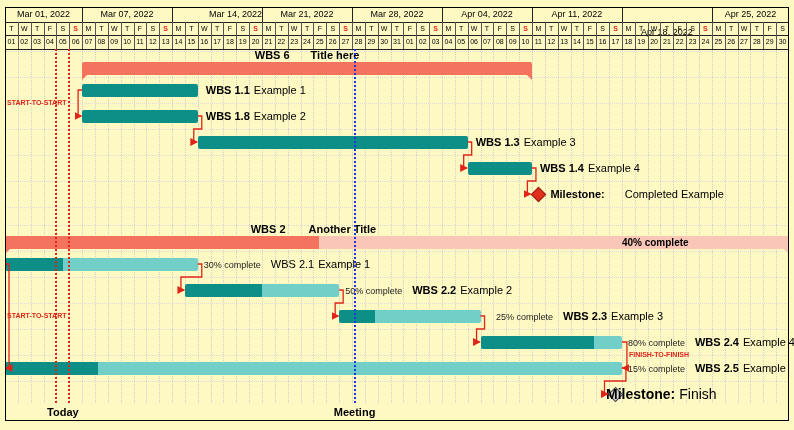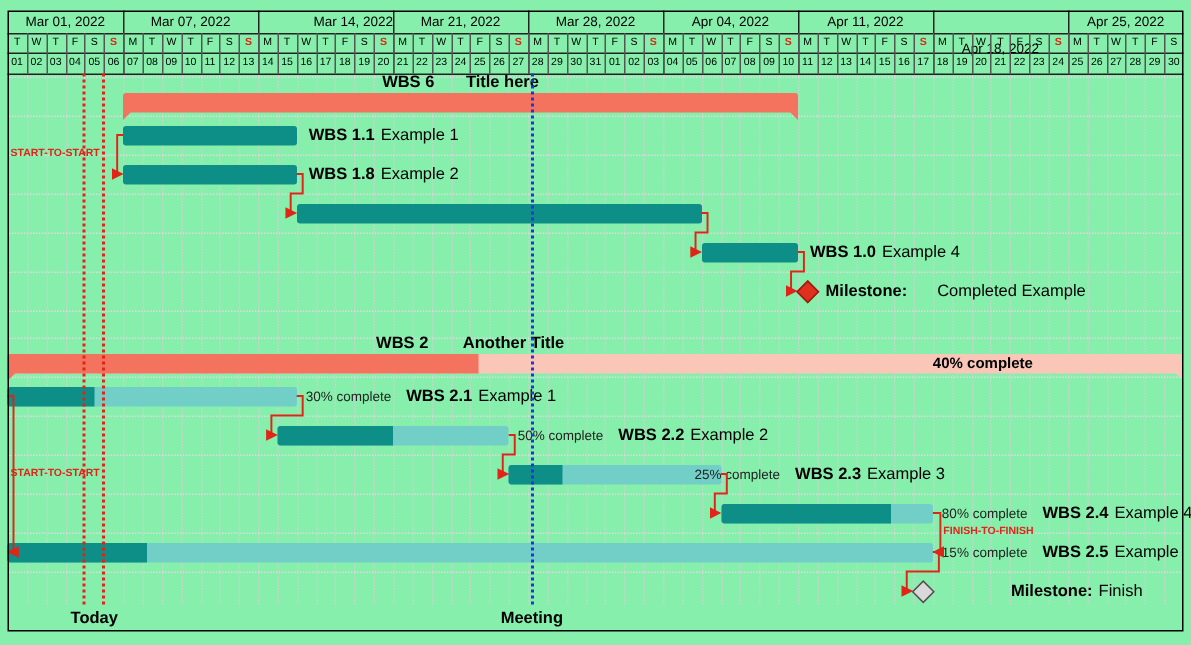--- a/index.html
+++ b/index.html
@@ -1,16 +1,16 @@
 <!DOCTYPE html>
 <html><head>
 <meta charset="utf-8">
 <style>
   html,body{margin:0;padding:0;width:794px;height:430px;background:#fff;}
-  #chart{position:relative;width:794px;height:430px;overflow:hidden;background:#86efac;
+  #chart{position:relative;width:794px;height:430px;overflow:hidden;background:#fef9c3;
          font-family:"Liberation Sans","DejaVu Sans",sans-serif;color:#000;}
   #chart div{position:absolute;box-sizing:border-box;}
   #chart span{display:inline;}
 </style>
 </head>
 <body>
 
 <div id="chart">
     <div style="left: 5px; top: 22px; width: 784px; height: 0px; border-top: 1px solid rgb(34, 34, 34); z-index: 2;"></div>
     <div style="left: 5px; top: 35px; width: 784px; height: 0px; border-top: 1px solid rgb(34, 34, 34); z-index: 2;"></div>
@@ -290,53 +290,54 @@
     <div style="left: 5px; top: 381px; width: 784px; height: 0px; border-top: 1px dotted rgb(220, 220, 220); z-index: 1;"></div>
     <div style="left: 82.1148px; top: 62px; width: 449.836px; height: 13px; background: rgb(243, 115, 94); border-radius: 2px; z-index: 2;"></div>
     <div style="left: 82.1148px; top: 74px; width: 0px; height: 0px; border-top: 6px solid rgb(243, 115, 94); border-right: 6px solid transparent; z-index: 2;"></div>
     <div style="left: 525.951px; top: 74px; width: 0px; height: 0px; border-top: 6px solid rgb(243, 115, 94); border-left: 6px solid transparent; z-index: 2;"></div>
     <div style="left: 307.033px; top: 49px; transform: translateX(-50%); white-space: nowrap; font-weight: bold; font-size: 11px; line-height: 13px; z-index: 3;"><span>WBS 6</span><span style="margin-left: 21px; text-align: right;">Title here</span></div>
     <div style="left: 82.1148px; top: 83.5px; width: 115.672px; height: 13px; background: rgb(13, 143, 135); border-radius: 2px; z-index: 2;"></div>
     <div style="left: 205.787px; top: 83px; white-space: nowrap; font-size: 11px; line-height: 14px; z-index: 3;"><span style="font-weight: bold;">WBS 1.1</span><span style="margin-left: 4px;">Example 1</span></div>
     <div style="left: 82.1148px; top: 109.5px; width: 115.672px; height: 13px; background: rgb(13, 143, 135); border-radius: 2px; z-index: 2;"></div>
     <div style="left: 205.787px; top: 109px; white-space: nowrap; font-size: 11px; line-height: 14px; z-index: 3;"><span style="font-weight: bold;">WBS 1.8</span><span style="margin-left: 4px;">Example 2</span></div>
     <div style="left: 197.787px; top: 135.5px; width: 269.902px; height: 13px; background: rgb(13, 143, 135); border-radius: 2px; z-index: 2;"></div>
+    <div style="left: 475.689px; top: 135px; white-space: nowrap; font-size: 11px; line-height: 14px; z-index: 3;"><span style="font-weight: bold;">WBS 1.3</span><span style="margin-left: 4px;">Example 3</span></div>
     <div style="left: 467.689px; top: 161.5px; width: 64.2623px; height: 13px; background: rgb(13, 143, 135); border-radius: 2px; z-index: 2;"></div>
-    <div style="left: 539.951px; top: 161px; white-space: nowrap; font-size: 11px; line-height: 14px; z-index: 3;"><span style="font-weight: bold;">WBS 1.0</span><span style="margin-left: 4px;">Example 4</span></div>
+    <div style="left: 539.951px; top: 161px; white-space: nowrap; font-size: 11px; line-height: 14px; z-index: 3;"><span style="font-weight: bold;">WBS 1.4</span><span style="margin-left: 4px;">Example 4</span></div>
     <div style="left: 532.877px; top: 188.5px; width: 11px; height: 11px; background: rgb(224, 48, 30); border: 1px solid rgb(154, 27, 16); transform: rotate(45deg); z-index: 2;"></div>
     <div style="left: 550.377px; top: 187px; white-space: nowrap; font-size: 11px; line-height: 14px; z-index: 3;"><span style="font-weight: bold;">Milestone:</span><span style="margin-left: 20px;">Completed Example</span></div>
     <div style="left: 5px; top: 236px; width: 784px; height: 13px; background: rgb(250, 198, 184); border-radius: 2px; z-index: 2;">
       <div style="left: 0px; top: 0px; width: 313.6px; height: 13px; background: rgb(243, 115, 94); border-radius: 2px 0px 0px 2px;"></div>
     </div>
     <div style="left: 5px; top: 248px; width: 0px; height: 0px; border-top: 6px solid rgb(243, 115, 94); border-right: 6px solid transparent; z-index: 2;"></div>
     <div style="left: 783px; top: 248px; width: 0px; height: 0px; border-top: 6px solid rgb(250, 198, 184); border-left: 6px solid transparent; z-index: 2;"></div>
     <div style="left: 313.459px; top: 223px; transform: translateX(-50%); white-space: nowrap; font-weight: bold; font-size: 11px; line-height: 13px; z-index: 3;"><span>WBS 2</span><span style="margin-left: 23px;">Another Title</span></div>
     <div style="left: 621.918px; top: 236px; font-weight: bold; font-size: 10px; line-height: 13px; white-space: nowrap; z-index: 3;"><span>40% complete</span></div>
     <div style="left: 5px; top: 257.5px; width: 192.787px; height: 13px; background: rgb(114, 207, 199); border-radius: 2px; z-index: 2;">
       <div style="left: 0px; top: 0px; width: 57.8361px; height: 13px; background: rgb(13, 143, 135); border-radius: 2px 0px 0px 2px;"></div>
     </div>
-    <div style="left: 203.787px; top: 257px; white-space: nowrap; font-size: 11px; line-height: 14px; z-index: 3;"><span style="font-size: 9px; margin-right: 10px; color: rgb(34, 34, 34);">30% complete</span><span style="font-weight: bold; margin-top: 36px;">WBS 2.1</span><span style="margin-left: 4px;">Example 1</span></div>
+    <div style="left: 203.787px; top: 257px; white-space: nowrap; font-size: 11px; line-height: 14px; z-index: 3;"><span style="font-size: 9px; margin-right: 10px; color: rgb(34, 34, 34);">30% complete</span><span style="font-weight: normal; margin-top: 36px;">WBS 2.1</span><span style="margin-left: 4px;">Example 1</span></div>
     <div style="left: 184.934px; top: 283.5px; width: 154.23px; height: 13px; background: rgb(114, 207, 199); border-radius: 2px; z-index: 2;">
       <div style="left: 0px; top: 0px; width: 77.1148px; height: 13px; background: rgb(13, 143, 135); border-radius: 2px 0px 0px 2px;"></div>
     </div>
     <div style="left: 345.164px; top: 283px; white-space: nowrap; font-size: 11px; line-height: 14px; z-index: 3;"><span style="font-size: 9px; margin-right: 10px; color: rgb(34, 34, 34);">50% complete</span><span style="font-weight: bold;">WBS 2.2</span><span style="margin-left: 4px;">Example 2</span></div>
     <div style="left: 339.164px; top: 309.5px; width: 141.377px; height: 13px; background: rgb(114, 207, 199); border-radius: 2px; z-index: 2;">
       <div style="left: 0px; top: 0px; width: 35.3443px; height: 13px; background: rgb(13, 143, 135); border-radius: 2px 0px 0px 2px;"></div>
     </div>
-    <div style="left: 463px; top: 309px; white-space: nowrap; font-size: 11px; line-height: 14px; z-index: 3;"><span style="font-size: 9px; margin-right: 10px; color: rgb(34, 34, 34);">25% complete</span><span style="font-weight: bold;">WBS 2.3</span><span style="margin-left: 4px;">Example 3</span></div>
+    <div style="left: 496px; top: 309px; white-space: nowrap; font-size: 11px; line-height: 14px; z-index: 3;"><span style="font-size: 9px; margin-right: 10px; color: rgb(34, 34, 34);">25% complete</span><span style="font-weight: bold;">WBS 2.3</span><span style="margin-left: 4px;">Example 3</span></div>
     <div style="left: 480.541px; top: 335.5px; width: 141.377px; height: 13px; background: rgb(114, 207, 199); border-radius: 2px; z-index: 2;">
       <div style="left: 0px; top: 0px; width: 113.102px; height: 13px; background: rgb(13, 143, 135); border-radius: 2px 0px 0px 2px;"></div>
     </div>
     <div style="left: 627.918px; top: 335px; white-space: nowrap; font-size: 11px; line-height: 14px; z-index: 3;"><span style="font-size: 9px; margin-right: 10px; color: rgb(34, 34, 34);">80% complete</span><span style="font-weight: bold;">WBS 2.4</span><span style="margin-left: 4px;">Example 4</span></div>
     <div style="left: 5px; top: 361.5px; width: 616.918px; height: 13px; background: rgb(114, 207, 199); border-radius: 2px; z-index: 2;">
       <div style="left: 0px; top: 0px; width: 92.5377px; height: 13px; background: rgb(13, 143, 135); border-radius: 2px 0px 0px 2px;"></div>
     </div>
     <div style="left: 627.918px; top: 361px; white-space: nowrap; font-size: 11px; line-height: 14px; z-index: 3;"><span style="font-size: 9px; margin-right: 10px; color: rgb(34, 34, 34);">15% complete</span><span style="font-weight: bold;">WBS 2.5</span><span style="margin-left: 4px;">Example</span></div>
     <div style="left: 609.992px; top: 388.5px; width: 11px; height: 11px; background: rgb(217, 217, 217); border: 1px solid rgb(77, 77, 77); transform: rotate(45deg); z-index: 2;"></div>
-    <div style="left: 660px; top: 387px; white-space: nowrap; font-size: 11px; line-height: 14px; z-index: 3; padding-left: 14px;"><span style="font-weight: bold;">Milestone:</span><span style="margin-left: 4px;">Finish</span></div>
+    <div style="left: 592px; top: 387px; white-space: nowrap; font-size: 14px; line-height: 14px; z-index: 3; padding-left: 14px;"><span style="font-weight: bold;">Milestone:</span><span style="margin-left: 4px;">Finish</span></div>
     <div style="left: 55.4098px; top: 49px; width: 0px; height: 354px; border-left: 2px dotted rgb(224, 36, 23); z-index: 4;"></div>
     <div style="left: 68.2623px; top: 49px; width: 0px; height: 354px; border-left: 2px dotted rgb(224, 36, 23); z-index: 4;"></div>
     <div style="left: 62.8361px; top: 406px; transform: translateX(-50%); font-weight: bold; font-size: 11px; white-space: nowrap; z-index: 3;"><span>Today</span></div>
     <div style="left: 353.587px; top: 49px; width: 0px; height: 354px; border-left: 2px dotted rgb(36, 51, 224); z-index: 4;"></div>
     <div style="left: 354.587px; top: 406px; transform: translateX(-50%); font-weight: bold; font-size: 11px; white-space: nowrap; z-index: 3;"><span>Meeting</span></div>
     <svg width="794" height="430" style="position: absolute; left: 0px; top: 0px; z-index: 6; pointer-events: none;">
       <defs>
         <marker id="arr" markerWidth="7" markerHeight="7" refX="5" refY="3" orient="auto">
           <path d="M0,0 L6,3 L0,6 Z" fill="#E02417"></path>
         </marker>

